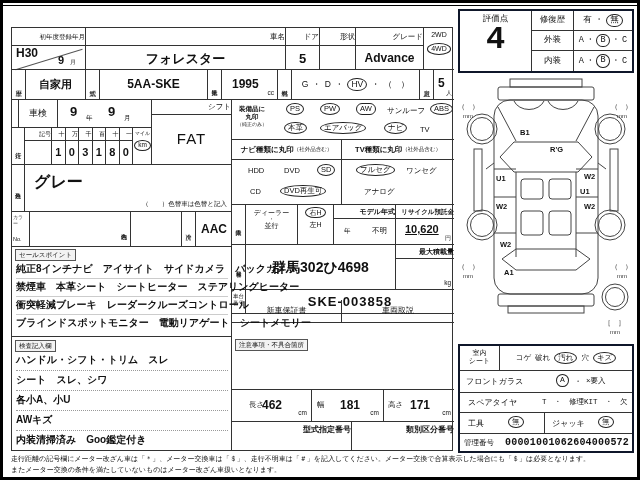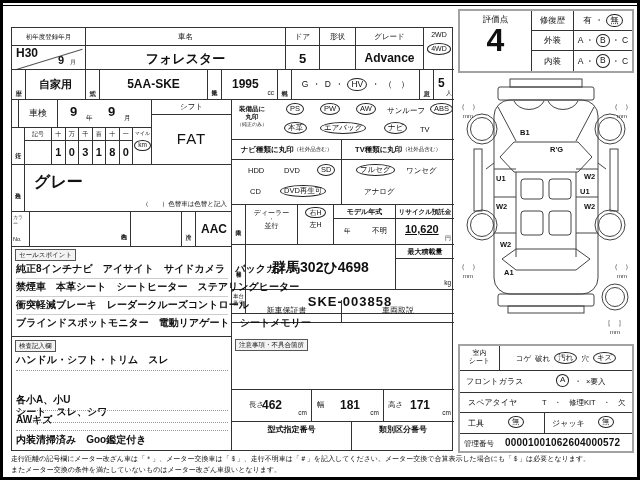--- a/index.html
+++ b/index.html
@@ -8,23 +8,23 @@
         overflow:hidden;}
   .topline{position:absolute;left:0;top:2px;width:100%;border-top:1px solid #000;}
   .c{position:absolute;box-sizing:border-box;font-size:9px;color:#111;line-height:1.2;}
   .bR{border-right:1px solid #333;}
   .bB{border-bottom:1px solid #333;}
   .ctr{display:flex;align-items:center;justify-content:center;}
   .bold{font-weight:bold;}
   .v{writing-mode:vertical-rl;text-orientation:upright;letter-spacing:0px;line-height:1;}
   .circ{border:1.5px solid #222;border-radius:50%;padding:0 3px;line-height:1.35;display:inline-block;}
   .tab{display:inline-block;border:1px solid #555;font-size:6.5px;padding:0 3px;background:#f3f3f3;line-height:1.5;}
-  .hd{font-size:7.5px;text-align:center;}
+  .hd{font-size:7.5px;text-align:right;}
   .opt{display:inline-block;}
-  .box2{border:2px solid #a3a3a3;}
+  .box2{border:2px solid #0f172a;font-family:Liberation Mono, monospace;}
   svg text{font-family:"Liberation Sans","DejaVu Sans",sans-serif;}
 </style>
 </head>
 <body>
 
 <div class="page">
   <div class="topline"></div>
 
   <div class="c" style="left:8px;top:24px;width:442px;height:424px;border:1px solid #333;">
 
@@ -146,21 +146,21 @@
 
     <div class="c bB" style="left:220px;top:72px;width:222px;height:40px;">
       <div class="c" style="left:0;top:0;width:40px;height:40px;text-align:center;">
         <div style="font-size:6.5px;font-weight:bold;margin-top:5px;">装備品に</div>
         <div style="font-size:6.5px;font-weight:bold;">丸印</div>
         <div style="font-size:5px;">（純正のみ）</div>
       </div>
       <div class="c" style="left:40px;top:0;width:182px;height:40px;font-size:7.5px;">
         <span style="position:absolute;left:14px;top:3px;" class="circ">PS</span>
         <span style="position:absolute;left:48px;top:3px;" class="circ">PW</span>
-        <span style="position:absolute;left:84px;top:3px;" class="circ">AW</span>
+        <span style="position:absolute;left:84px;top:3px;border-radius:6px;" class="circ">AW</span>
         <span style="position:absolute;left:115px;top:6px;">サンルーフ</span>
         <span style="position:absolute;left:158px;top:3px;" class="circ">ABS</span>
         <span style="position:absolute;left:12px;top:22px;" class="circ">本革</span>
         <span style="position:absolute;left:48px;top:22px;" class="circ">エアバッグ</span>
         <span style="position:absolute;left:112px;top:22px;" class="circ">ナビ</span>
         <span style="position:absolute;left:148px;top:25px;">TV</span>
       </div>
     </div>
 
     <div class="c bR bB ctr" style="left:220px;top:112px;width:110px;height:20px;">
@@ -295,21 +295,21 @@
         <div class="hd" style="margin-top:3px;font-size:8px;font-weight:bold;">型式指定番号</div>
       </div>
       <div class="c" style="left:120px;top:0;width:102px;height:28px;">
         <div class="hd" style="margin-top:3px;font-size:8px;font-weight:bold;">類別区分番号</div>
       </div>
     </div>
 
     <div class="c bR" style="left:0;top:309px;width:220px;height:113px;">
       <span class="tab" style="position:absolute;left:3px;top:3px;">検査記入欄</span>
       <div style="position:absolute;left:4px;top:17px;width:212px;font-size:10px;font-weight:bold;border-bottom:1px dotted #999;padding-bottom:4px;white-space:nowrap;">ハンドル・シフト・トリム　スレ</div>
-      <div style="position:absolute;left:4px;top:37px;width:212px;font-size:10px;font-weight:bold;border-bottom:1px dotted #999;padding-bottom:4px;white-space:nowrap;margin-top:32px;">シート　スレ、シワ</div>
+      <div style="position:absolute;left:4px;top:37px;width:212px;font-size:10px;font-weight:bold;border-bottom:1px dotted #999;padding-bottom:4px;white-space:nowrap;">シート　スレ、シワ</div>
       <div style="position:absolute;left:4px;top:57px;width:212px;font-size:10px;font-weight:bold;border-bottom:1px dotted #999;padding-bottom:4px;white-space:nowrap;">各小A、小U</div>
       <div style="position:absolute;left:4px;top:77px;width:212px;font-size:10px;font-weight:bold;border-bottom:1px dotted #999;padding-bottom:4px;white-space:nowrap;">AWキズ</div>
       <div style="position:absolute;left:4px;top:97px;width:212px;font-size:10px;font-weight:bold;white-space:nowrap;">内装清掃済み　Goo鑑定付き</div>
     </div>
   </div>
 
   <div class="c box2" style="left:455px;top:6px;width:176px;height:64px;">
     <div class="c bR" style="left:0;top:0;width:72px;height:60px;text-align:center;">
       <div style="font-size:8.5px;margin-top:3px;">評価点</div>
       <div class="bold" style="font-size:32px;line-height:1.0;">4</div>

